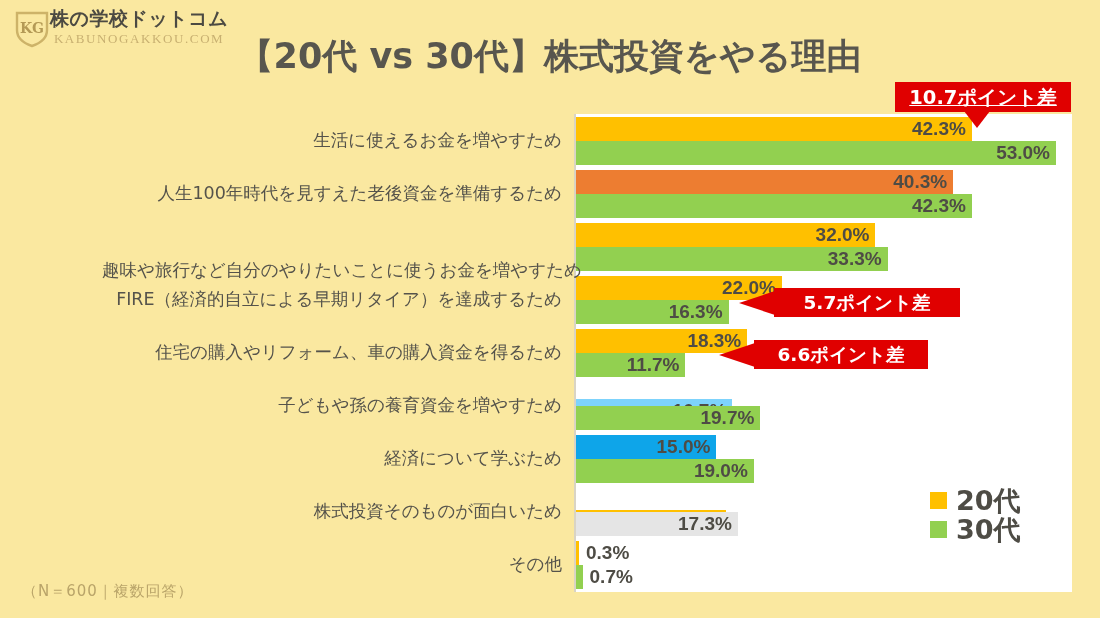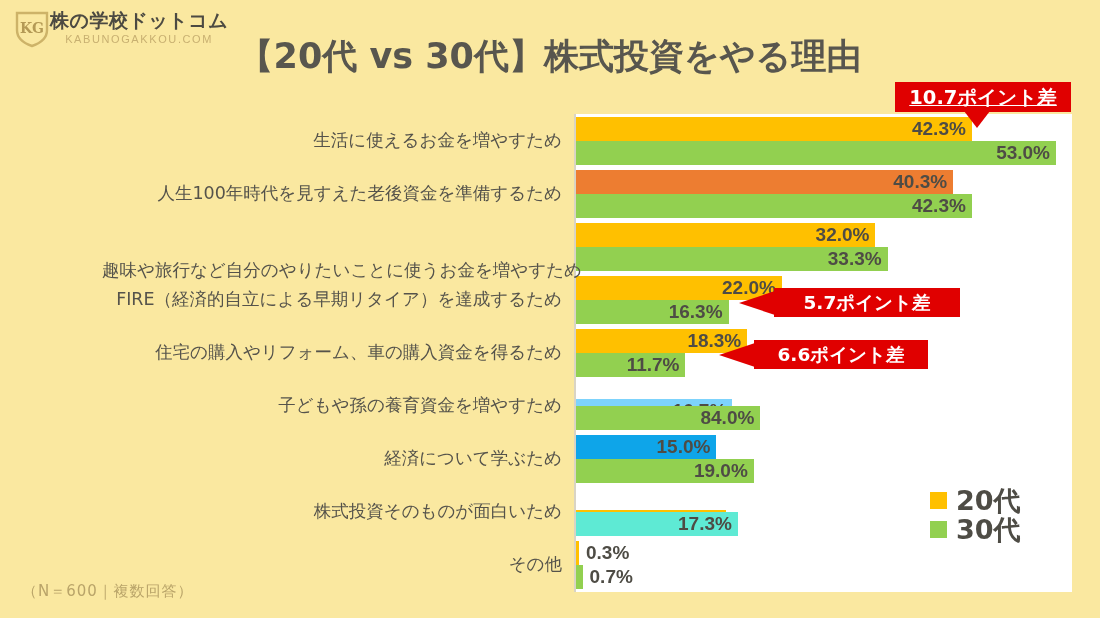--- a/index.html
+++ b/index.html
@@ -20,23 +20,23 @@
     display: flex; align-items: center; 
   }
   #logo-shield { width: 36px; height: 40px; flex: none; }
   #logo-text { display: flex; flex-direction: column; justify-content: center; }
   #logo-main {
     font-size: 19px; font-weight: bold; color: #4C4A42;
     letter-spacing: .5px; line-height: 1.05;
     font-family: "DejaVu Sans", sans-serif;
   }
   #logo-sub {
-    font-size: 11px; color: #C8B071; letter-spacing: 1.6px;
+    font-size: 13px; color: #C8B071; letter-spacing: 1.6px;
     text-align: center; margin-top: 3px;
-    font-family: Liberation Sans, sans-serif;
+    font-family: Liberation Serif, serif;
   }
 
   #chart-title {
     position: absolute; left: 0; right: 0; top: 33px;
     text-align: center;
     font-size: 35px; font-weight: bold; color: #58564E;
     font-family: "DejaVu Sans", sans-serif;
     letter-spacing: 0px;
   }
 
@@ -195,32 +195,32 @@
       <div class="bar" style="top: 215px; width: 171.26px; height: 24px; background: rgb(255, 192, 0);">
         <span class="bar-val inside">18.3%</span>
       </div>
       <div class="bar" style="top: 239px; width: 109.494px; height: 24px; background: rgb(146, 208, 80);">
         <span class="bar-val inside">11.7%</span>
       </div>
       <div class="bar" style="top: 285px; width: 156.287px; height: 24px; background: #7dd3fc;">
         <span class="bar-val inside">16.7%</span>
       </div>
       <div class="bar" style="top: 292.111px; width: 184.362px; height: 24px; background: rgb(146, 208, 80);">
-        <span class="bar-val inside">84.0%</span>
+        <span class="bar-val inside">19.7%</span>
       </div>
       <div class="bar" style="top: 321.222px; width: 140.377px; height: 24px; background: #0ea5e9;">
         <span class="bar-val inside">15.0%</span>
       </div>
       <div class="bar" style="top: 345.222px; width: 177.811px; height: 24px; background: rgb(146, 208, 80);">
         <span class="bar-val inside">19.0%</span>
       </div>
       <div class="bar" style="top: 396px; width: 150px; height: 24px; background: rgb(255, 192, 0); padding-left: 40px;">
         <span class="bar-val inside">14.3%</span>
       </div>
-      <div class="bar" style="top: 398.333px; width: 161.902px; height: 24px; background: #5eead4;">
+      <div class="bar" style="top: 398.333px; width: 161.902px; height: 24px; background: #e5e5e5;">
         <span class="bar-val inside">17.3%</span>
       </div>
       <div class="bar" style="top: 427.444px; width: 3px; height: 24px; background: rgb(255, 192, 0);">
         <span class="bar-val outside">0.3%</span>
       </div>
       <div class="bar" style="top: 451.444px; width: 6.55094px; height: 24px; background: rgb(146, 208, 80);">
         <span class="bar-val outside">0.7%</span>
       </div>
     </div>
 

